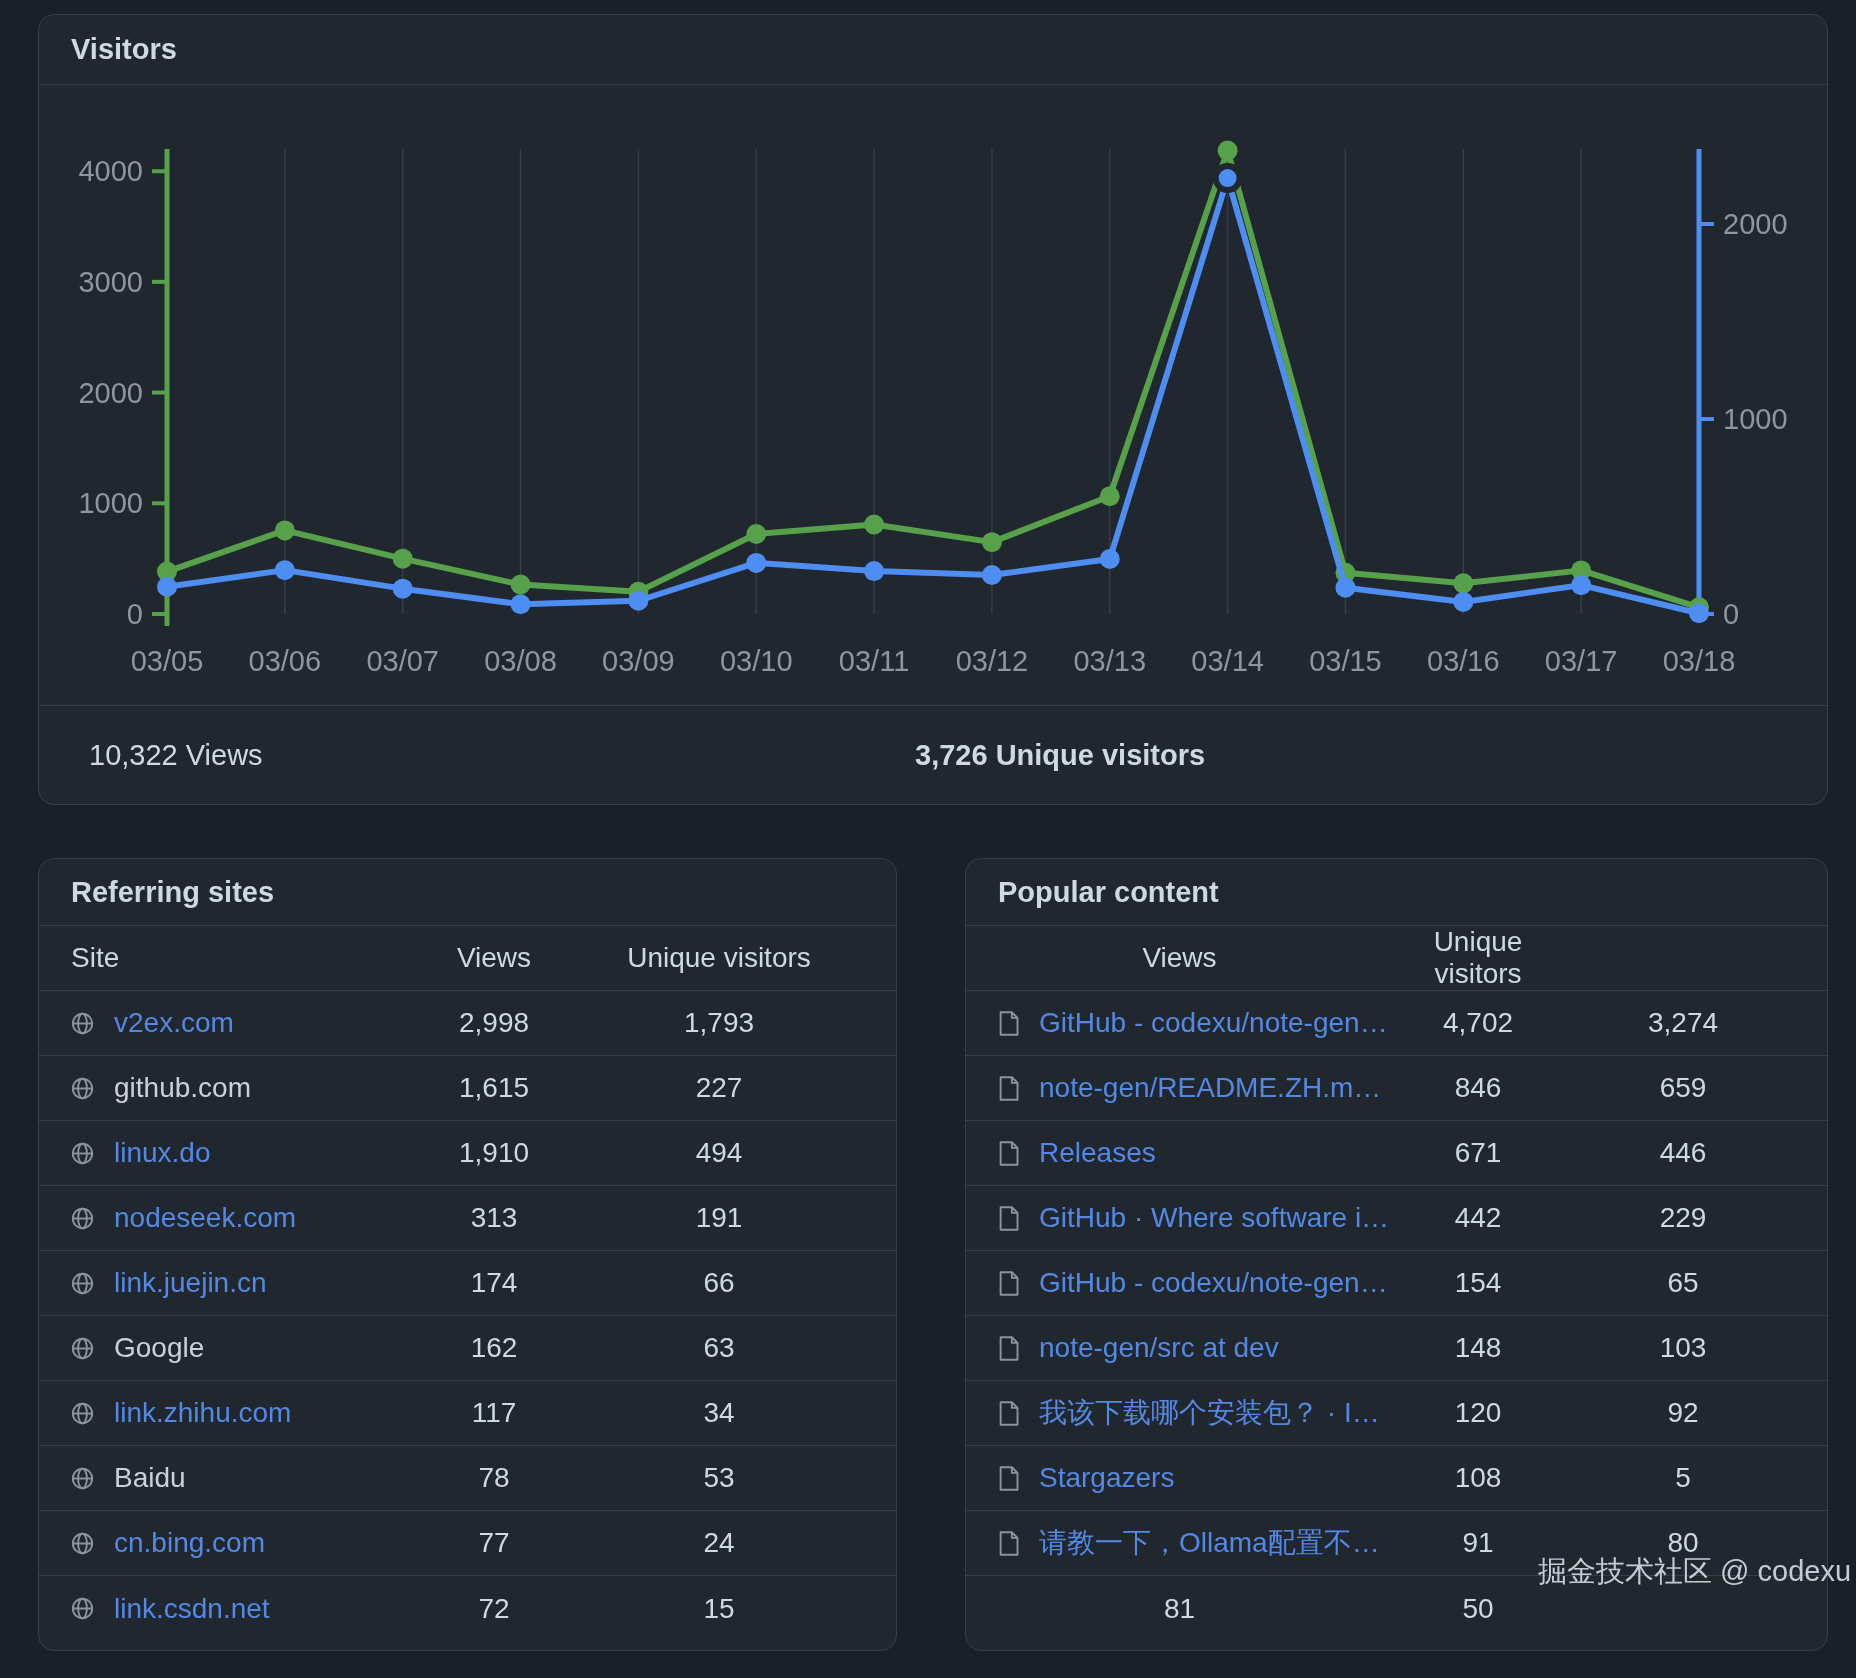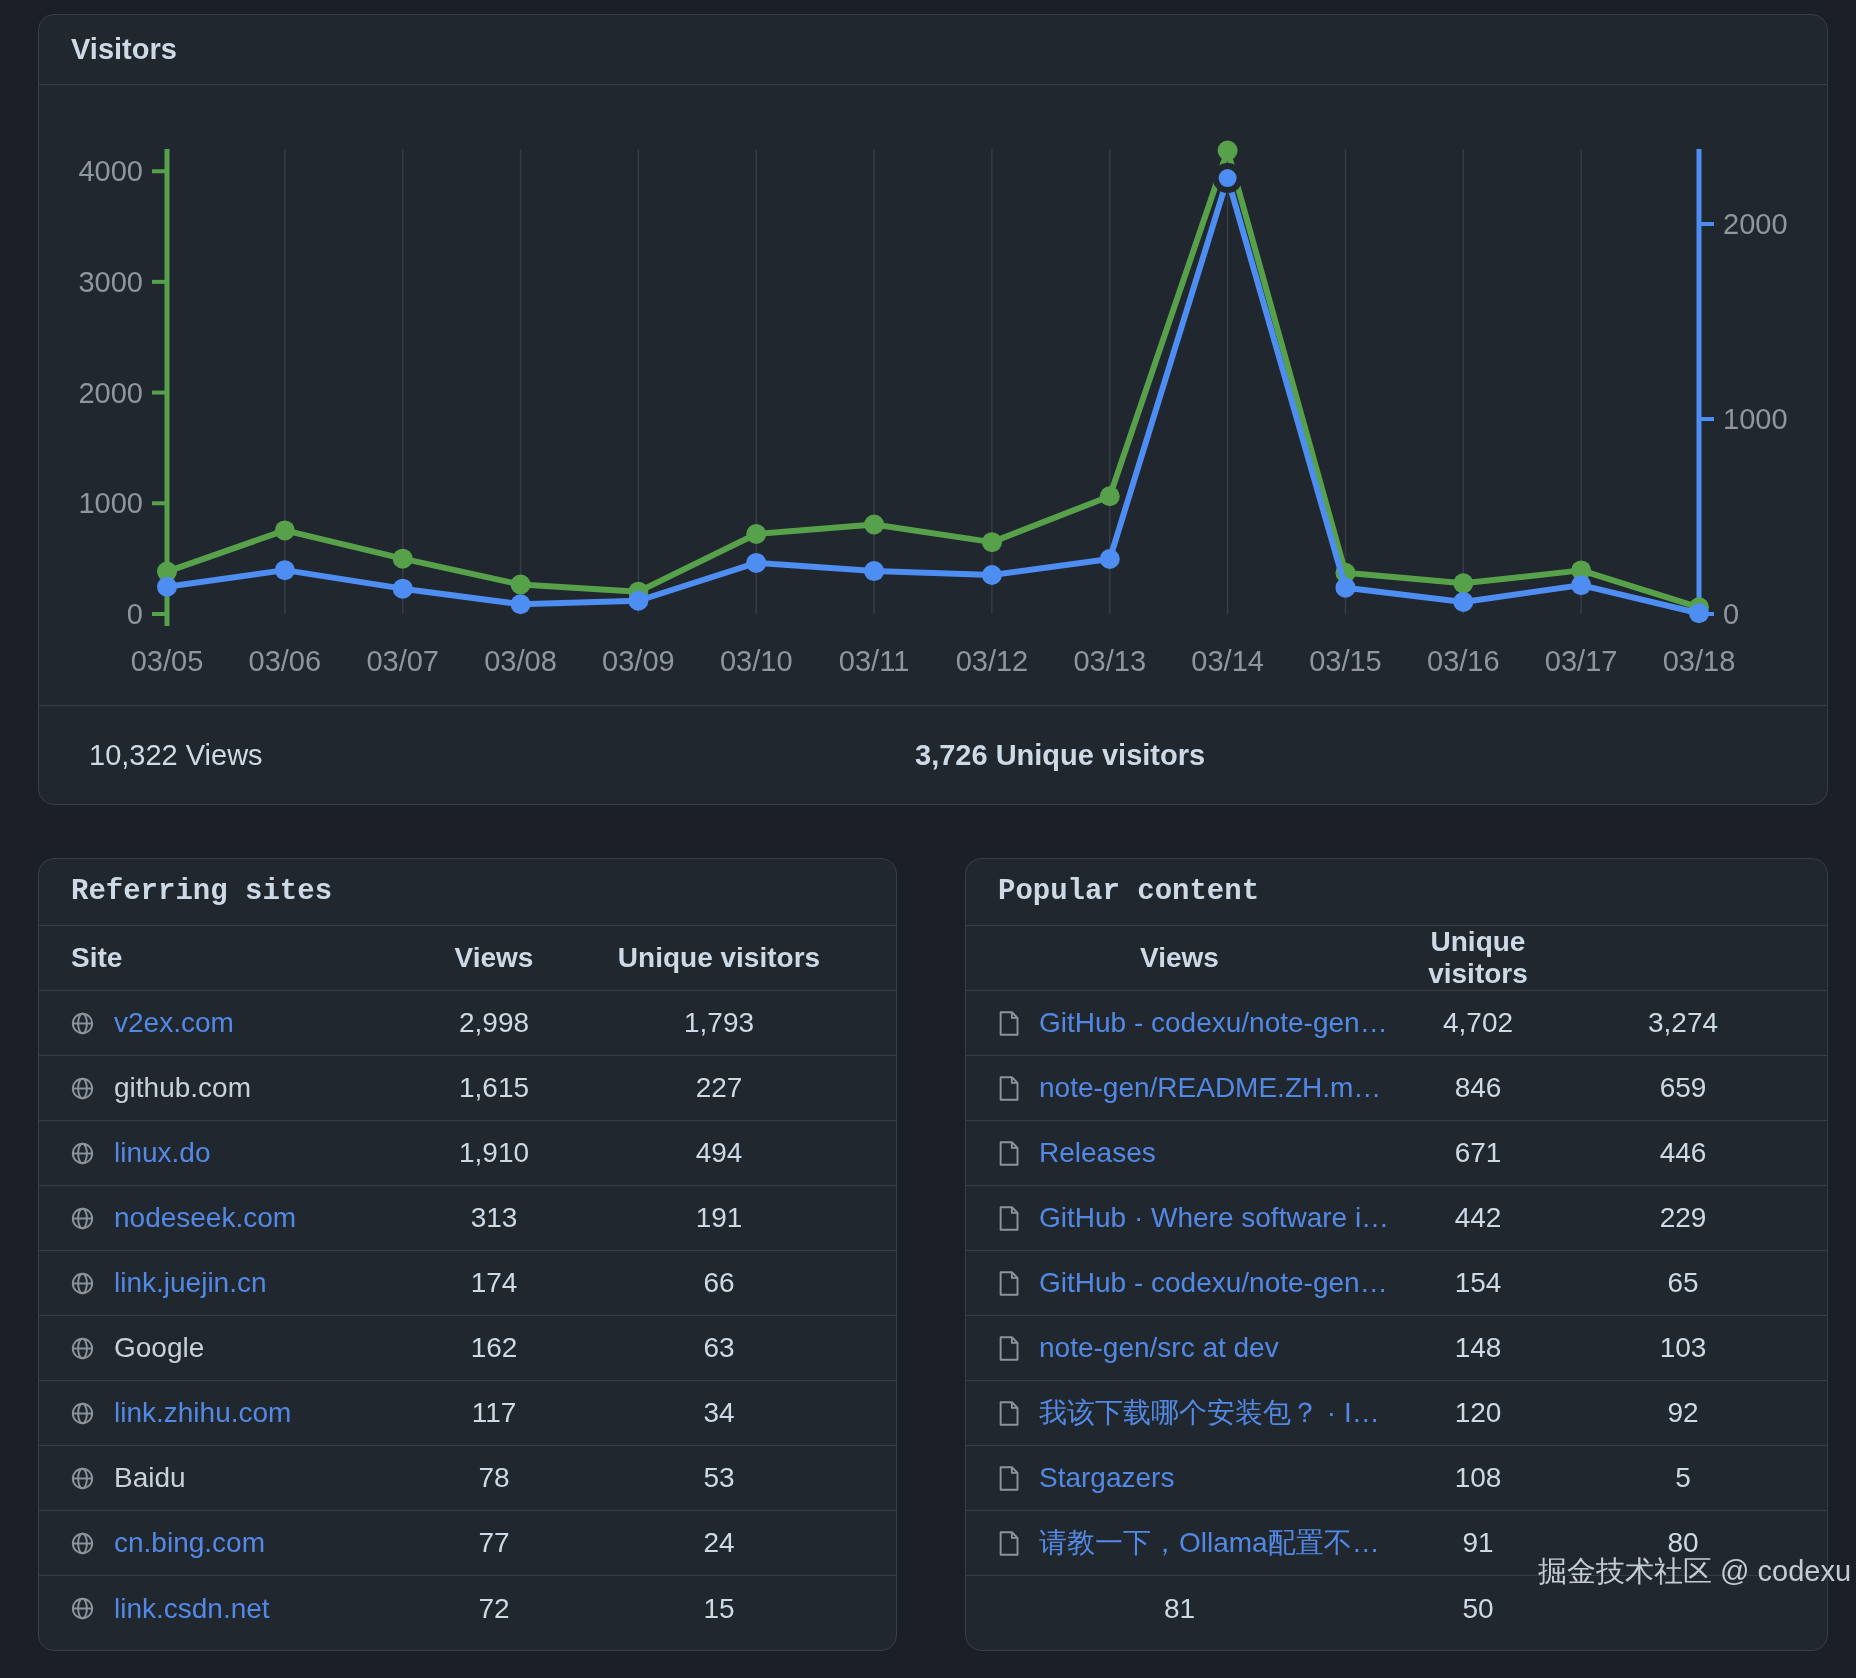--- a/index.html
+++ b/index.html
@@ -31,26 +31,25 @@
   .views-total{left:50px;}
   .unique-total{left:876px;font-weight:bold;}
   
   .table-panel{top:858px;height:793px;}
   .table-panel.left-table{left:38px;width:859px;}
   .table-panel.right-table{left:965px;width:863px;}
   .panel-title{
     height:66px;line-height:66px;padding-left:32px;
     font-size:29px;font-weight:bold;color:#cdd9e5;
     border-bottom:1px solid #373e47;
-    font-family:Liberation Mono, monospace;
   }
   .thead,.trow{display:grid;align-items:center;box-sizing:border-box;}
   .left-table .thead,.left-table .trow{grid-template-columns:1fr 200px 250px;padding-right:52px;}
   .right-table .thead,.right-table .trow{grid-template-columns:1fr 170px 240px;padding-right:24px;}
-  .thead{height:65px;border-bottom:1px solid #373e47;font-size:28px;font-weight:bold;color:#cdd9e5;}
+  .thead{height:65px;border-bottom:1px solid #373e47;font-size:28px;font-weight:normal;color:#cdd9e5;}
   .thead .c1{padding-left:32px;}
   .thead .c2,.thead .c3{text-align:center;}
   .trow{height:65px;border-bottom:1px solid #373e47;font-size:28px;}
   .tbody .trow:last-child{border-bottom:none;}
   .name-cell{display:flex;align-items:center;gap:18px;padding-left:30px;min-width:0;}
   .name-cell svg{flex-shrink:0;}
   .name-text{white-space:nowrap;overflow:hidden;text-overflow:ellipsis;}
   .name-text.link{color:#5389e4;cursor:pointer;}
   .name-text.plain{color:#c9d2da;}
   .num{text-align:center;color:#cdd9e5;}

